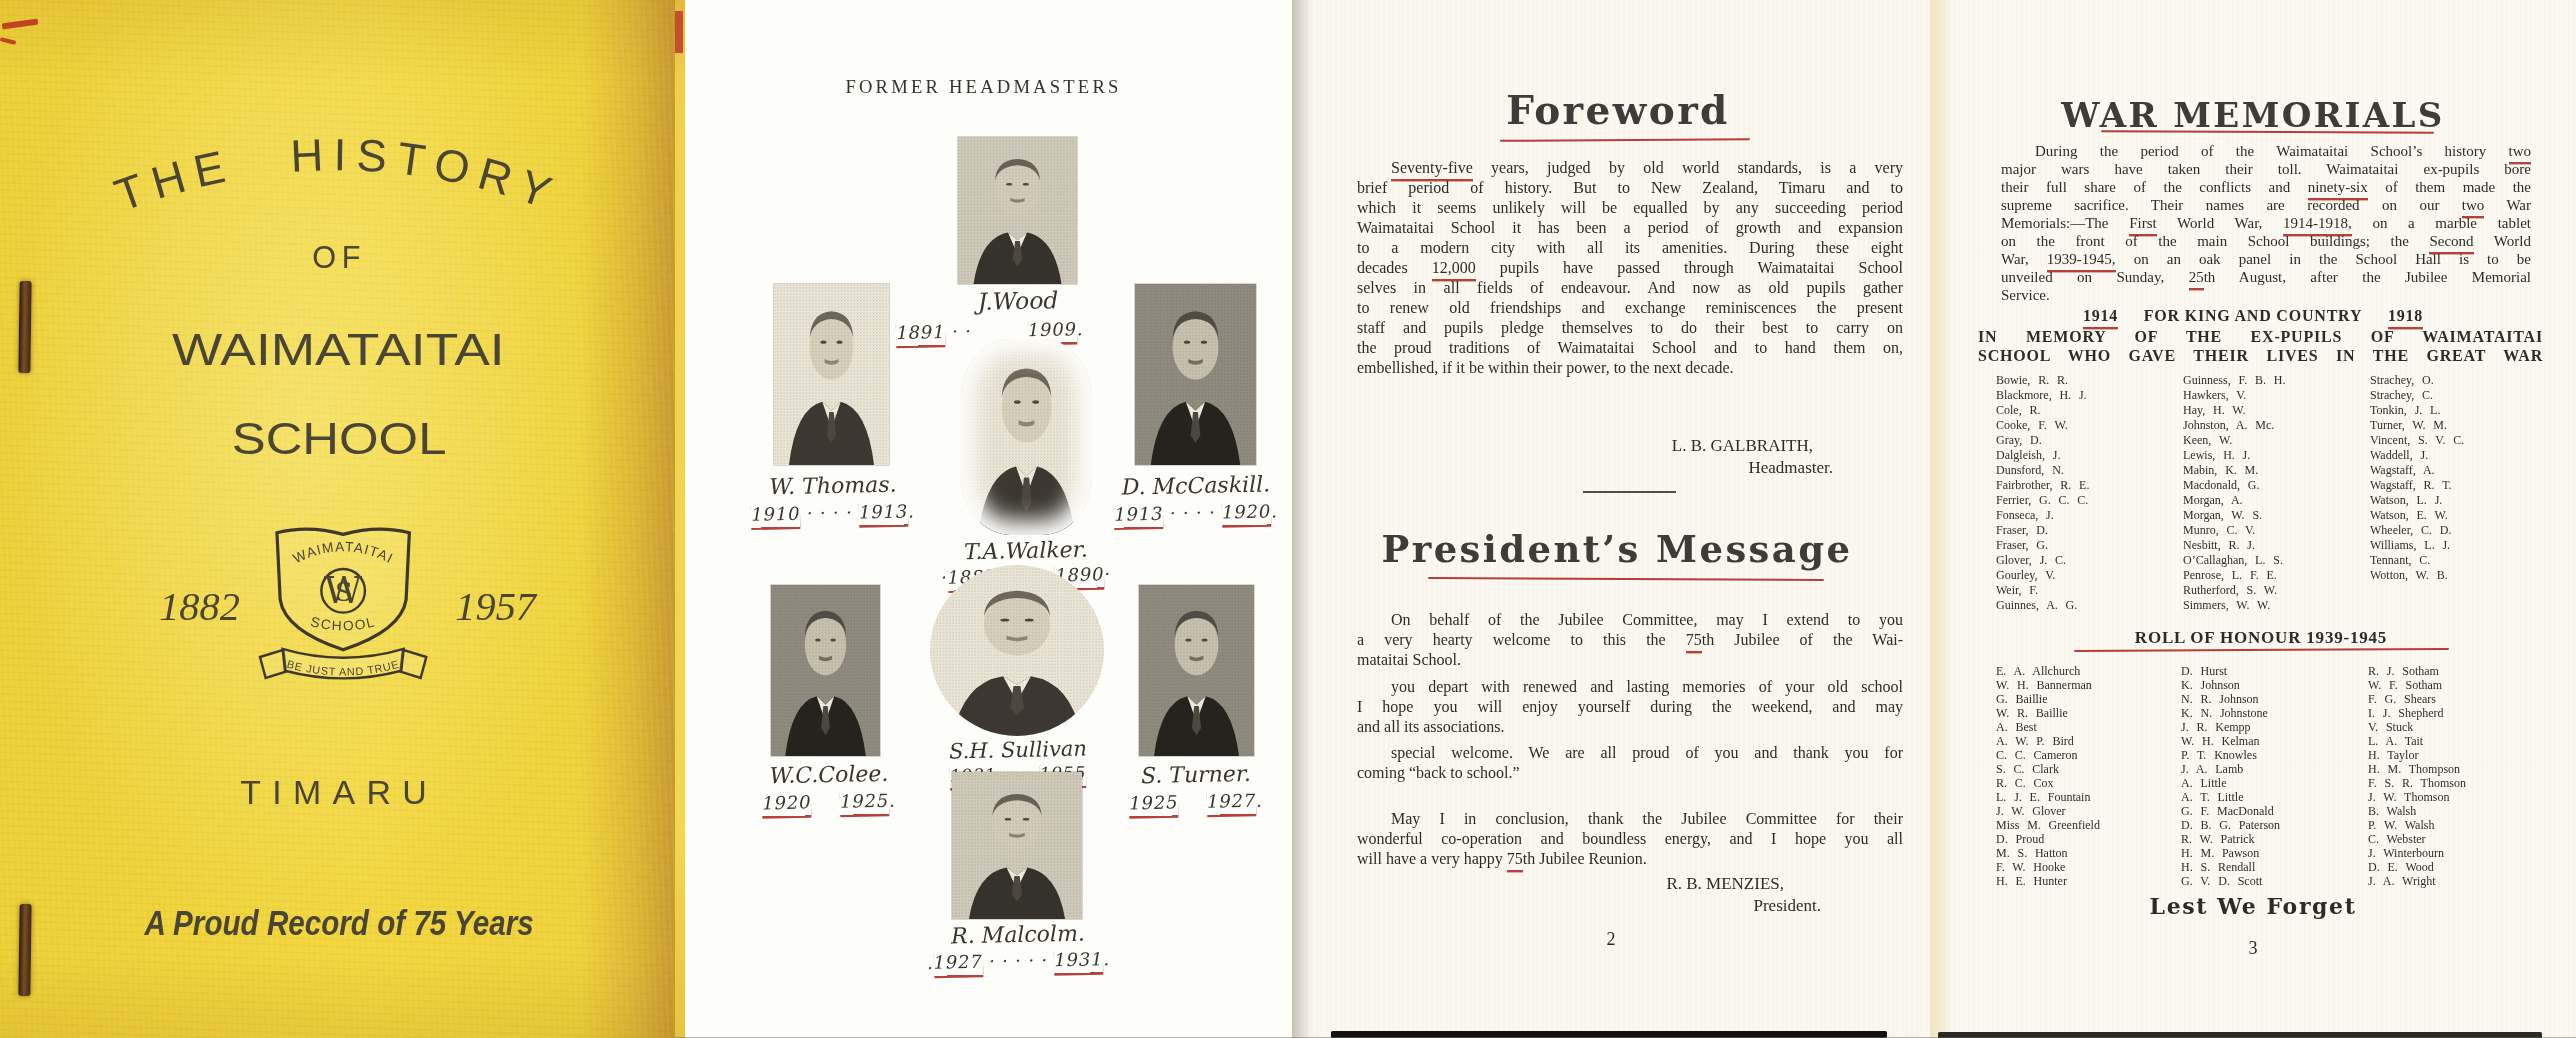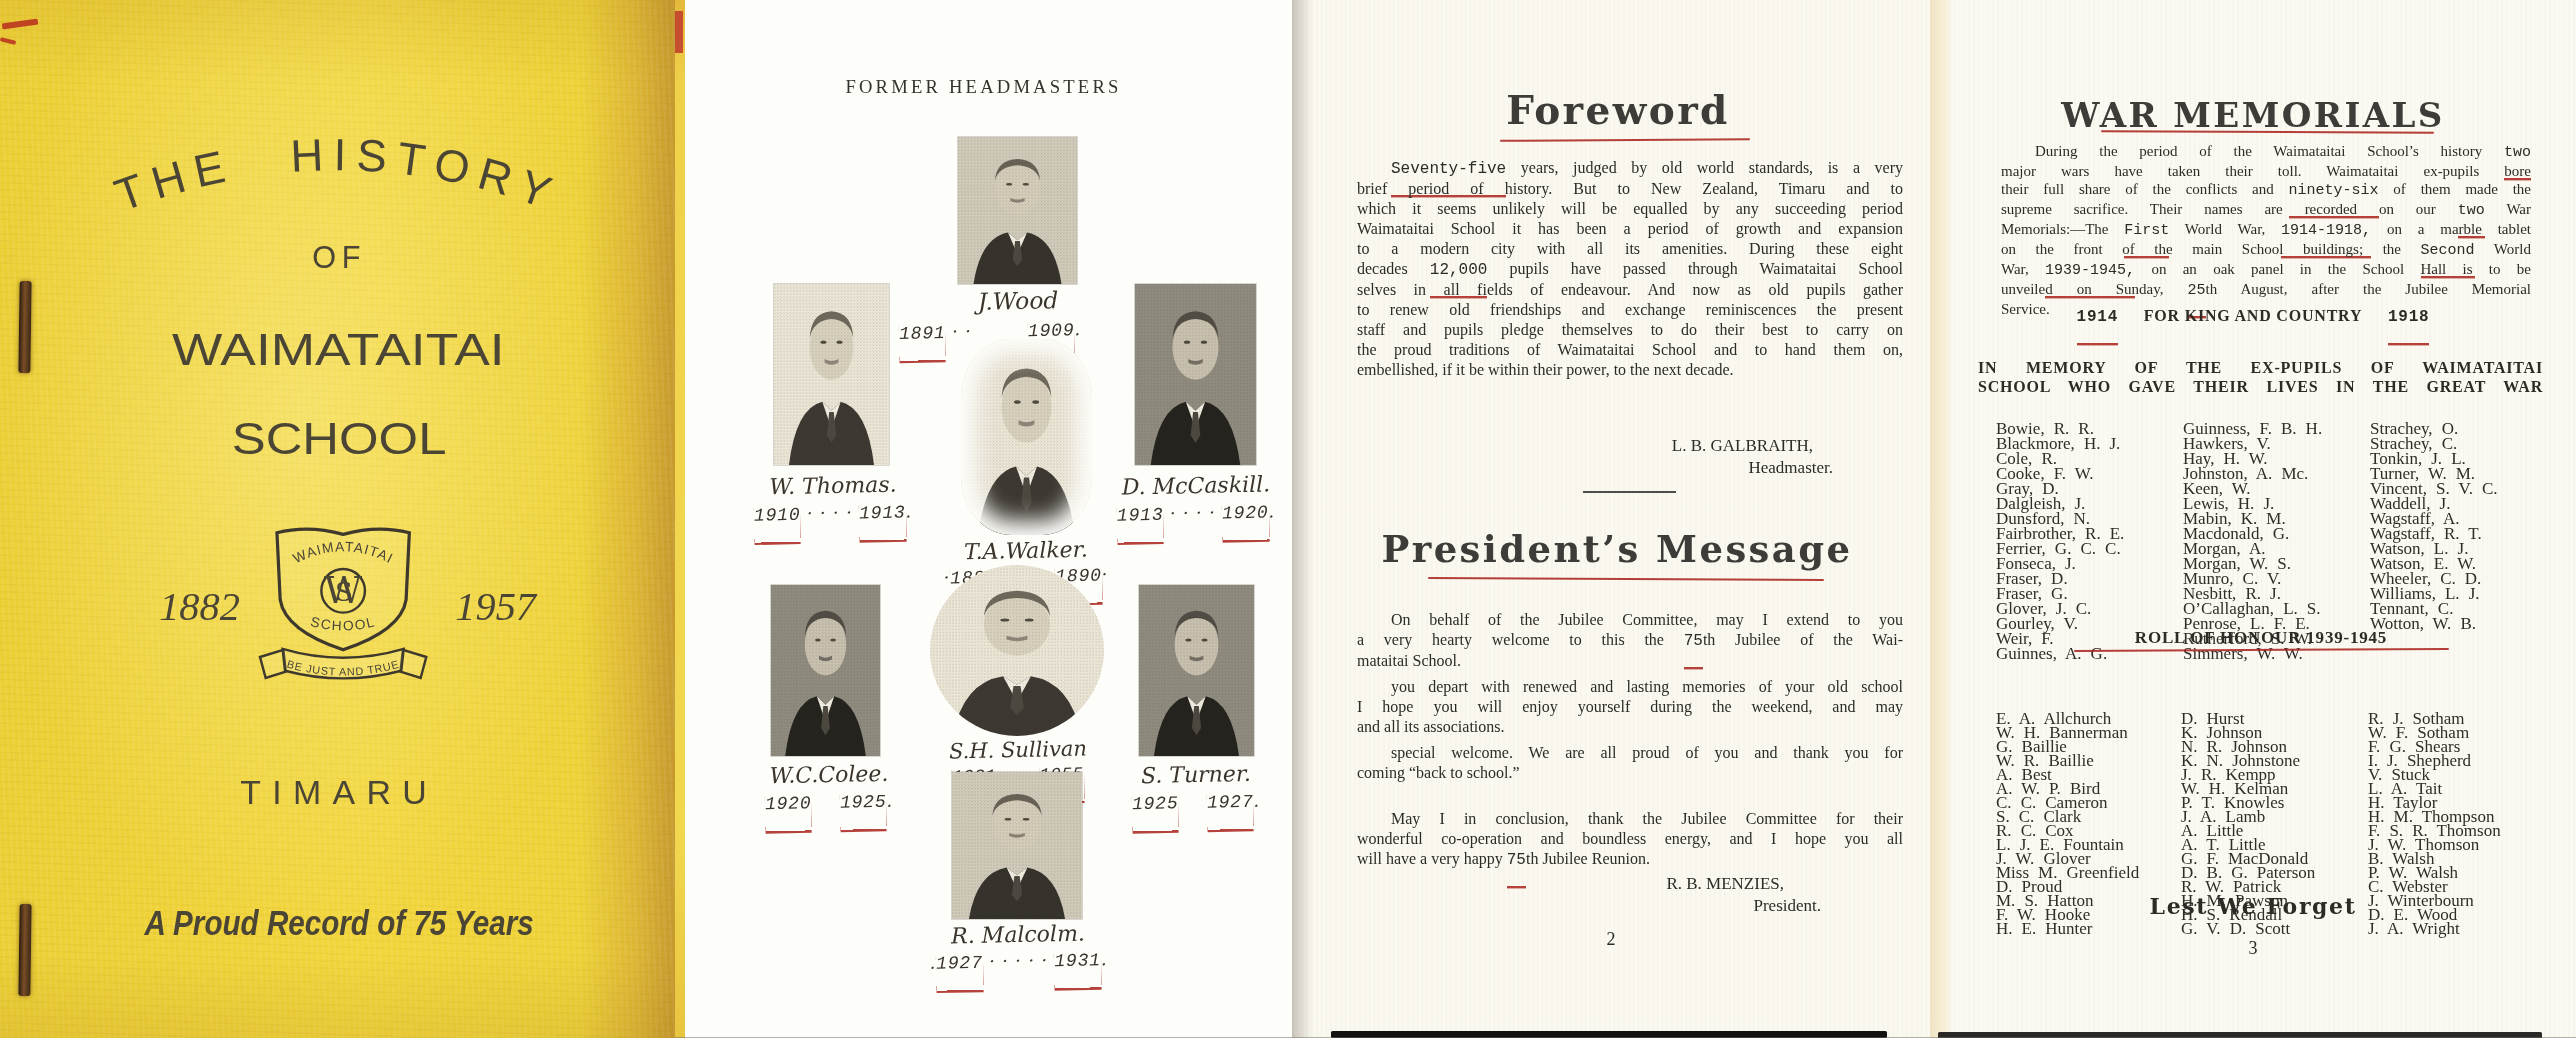--- a/index.html
+++ b/index.html
@@ -45,21 +45,21 @@
   .photo.vignette::before{content:"";position:absolute;inset:0;border-radius:38%/30%;
       box-shadow:inset 0 0 21px 14.5px #fdfdfa;z-index:2;}
   .tone-dark{--ph-bg:#8e897b;--ph-head:#c9c0ab;--ph-suit:#211e18;--ph-hair:#4f493e;}
   .tone-mid{--ph-bg:#cfc9b8;--ph-head:#d5ccb6;--ph-suit:#332e25;--ph-hair:#675f50;}
   .tone-light{--ph-bg:#e9e5d6;--ph-head:#d8d0ba;--ph-suit:#3a352b;--ph-hair:#6d6556;}
   .hand{position:absolute;text-align:center;font-family:"DejaVu Serif",serif;font-style:italic;
       color:#3a342b;transform:rotate(-1.2deg);}
   .hand .line{white-space:nowrap;}
   .cap-name{font-size:23.4px;}
   .cap-dates{font-size:18px;letter-spacing:0.8px;}
-  .ru{box-shadow:0 2.4px 0 0 rgba(169,33,26,.85);padding-bottom:17px;font-family:Liberation Mono, monospace;}
+  .ru{box-shadow:0 2.4px 0 0 rgba(169,33,26,.85);padding-bottom:3px;}
 
   
   .p3{left:1292px;width:638px;background:
       repeating-linear-gradient(90deg, rgba(120,110,90,.03) 0 1.6px, rgba(0,0,0,0) 1.6px 4.8px),#fbf8f0;}
   .stamp{position:absolute;font-family:"DejaVu Serif",serif;font-weight:700;color:#3d3c38;
       text-align:center;letter-spacing:2.4px;}
   .red-rule{position:absolute;height:2.4px;background:rgba(166,31,24,.85);border-radius:1.6px;}
   .para{position:absolute;color:#2d2b26;font-size:16px;line-height:20px;}
   .para .line{text-align:justify;text-align-last:justify;}
   .para .line:last-child{text-align-last:left;}
@@ -69,23 +69,23 @@
   .pgnum{position:absolute;width:100%;text-align:center;font-size:18px;color:#2d2b26;}
 
   
   .p4{left:1930px;width:646px;background:
       repeating-linear-gradient(90deg, rgba(120,110,90,.03) 0 1.6px, rgba(0,0,0,0) 1.6px 4.8px),#fbf9f1;}
   .p4-curl{position:absolute;left:0;top:0;width:22.6px;height:100%;
       background:linear-gradient(to right,#efe3c2,#f6eed6 60%,rgba(246,238,214,0));}
   .p4 .para{font-size:15px;line-height:18px;}
   .mem-line{position:absolute;color:#2d2b26;font-weight:700;font-size:16px;white-space:nowrap;
       text-align:center;letter-spacing:0.8px;}
-  .mem-block{position:absolute;color:#2d2b26;font-weight:700;font-size:16px;line-height:18.6px;letter-spacing:0.8px;margin-top:31px;}
+  .mem-block{position:absolute;color:#2d2b26;font-weight:700;font-size:16px;line-height:18.6px;letter-spacing:0.8px;}
   .mem-block .line{text-align:justify;text-align-last:justify;}
-  .names{position:absolute;color:#2f2d28;font-size:17px;line-height:15px;word-spacing:4.8px;white-space:nowrap;margin-top:48px;}
+  .names{position:absolute;color:#2f2d28;font-size:12px;line-height:15px;word-spacing:4.8px;white-space:nowrap;}
   .names2{line-height:14px;}
   .lest{position:absolute;width:100%;text-align:center;font-family:"DejaVu Serif",serif;
       font-weight:700;font-size:22px;color:#2d2b26;letter-spacing:1.6px;}
 
   
   .scan-strip{position:absolute;background:#141210;border-radius:1.6px;}
   .strip-a{left:1331px;top:1031px;width:556px;height:7.3px;}
   .strip-b{left:1938px;top:1032px;width:604px;height:6.5px;opacity:.9;}
   .hairline{position:absolute;left:675px;top:1037px;width:1901px;height:1.6px;background:#6f6a60;opacity:.5;}
 </style>

